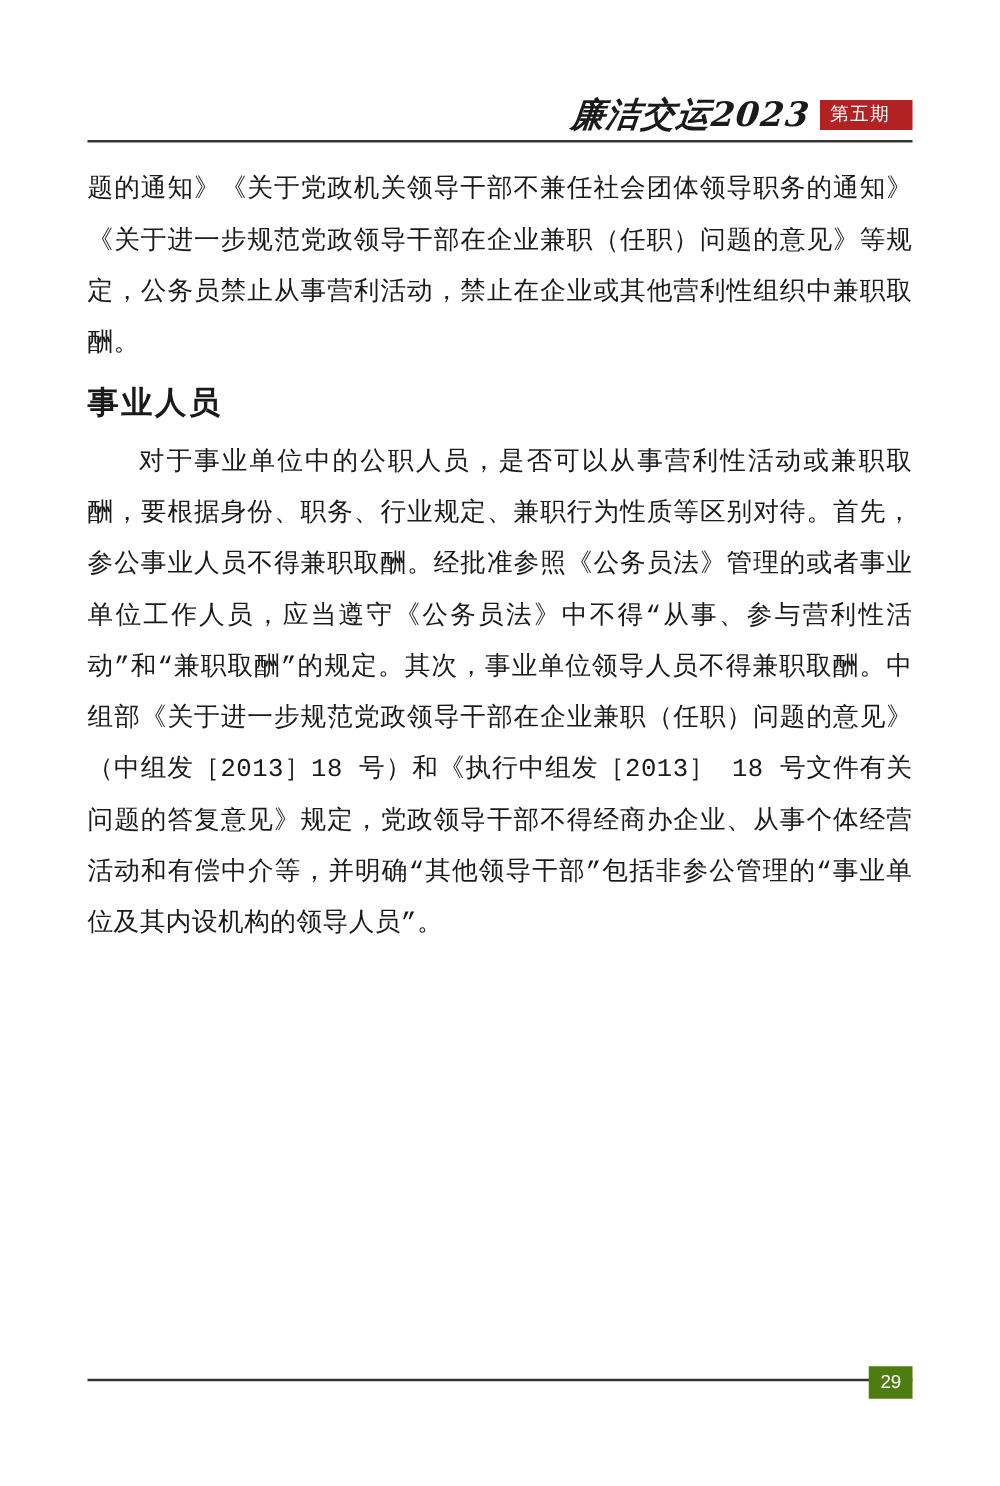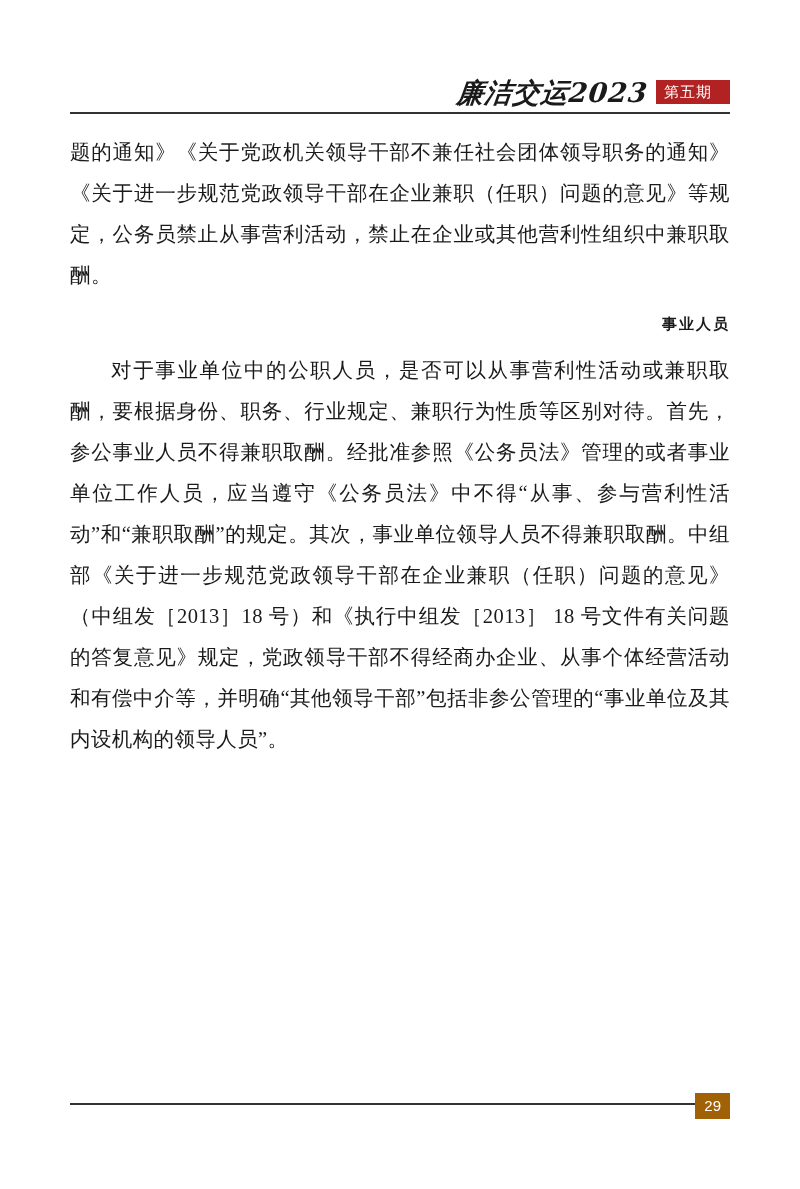--- a/index.html
+++ b/index.html
@@ -68,37 +68,38 @@
     height: 0;
     border-top: 2px solid #333333;
   }
 
   
   .content {
     position: absolute;
     left: 70px;
     top: 132px;
     width: 660px;
+    font-family: Liberation Mono, monospace;
   }
   p {
     margin: 0 0 2px 0;
     font-size: 20.5px;
     line-height: 41px;
     text-align: justify;
     text-justify: inter-ideograph;
     letter-spacing: 0.4px;
   }
   p.indent {
     text-indent: 2em;
   }
   h2.section-head {
     margin: 6px 0 4px 0;
-    font-size: 15px;
+    font-size: 25px;
     font-weight: bold;
-    text-align: right;
+    text-align: left;
     line-height: 44px;
     letter-spacing: 2px;
   }
 
   
   .footer {
     position: absolute;
     left: 70px;
     bottom: 70px;
     width: 660px;
@@ -108,21 +109,21 @@
     position: absolute;
     left: 0;
     top: 10px;
     width: 660px;
     border-top: 2px solid #333333;
   }
   .footer-page {
     position: absolute;
     right: 0;
     top: 0;
-    background: #a16207;
+    background: #4d7c0f;
     color: #ffffff;
     font-family: "Liberation Sans", sans-serif;
     font-size: 15px;
     line-height: 1;
     padding: 5px 9px 6px 9px;
   }
 </style>
 </head>
 <body>
 

